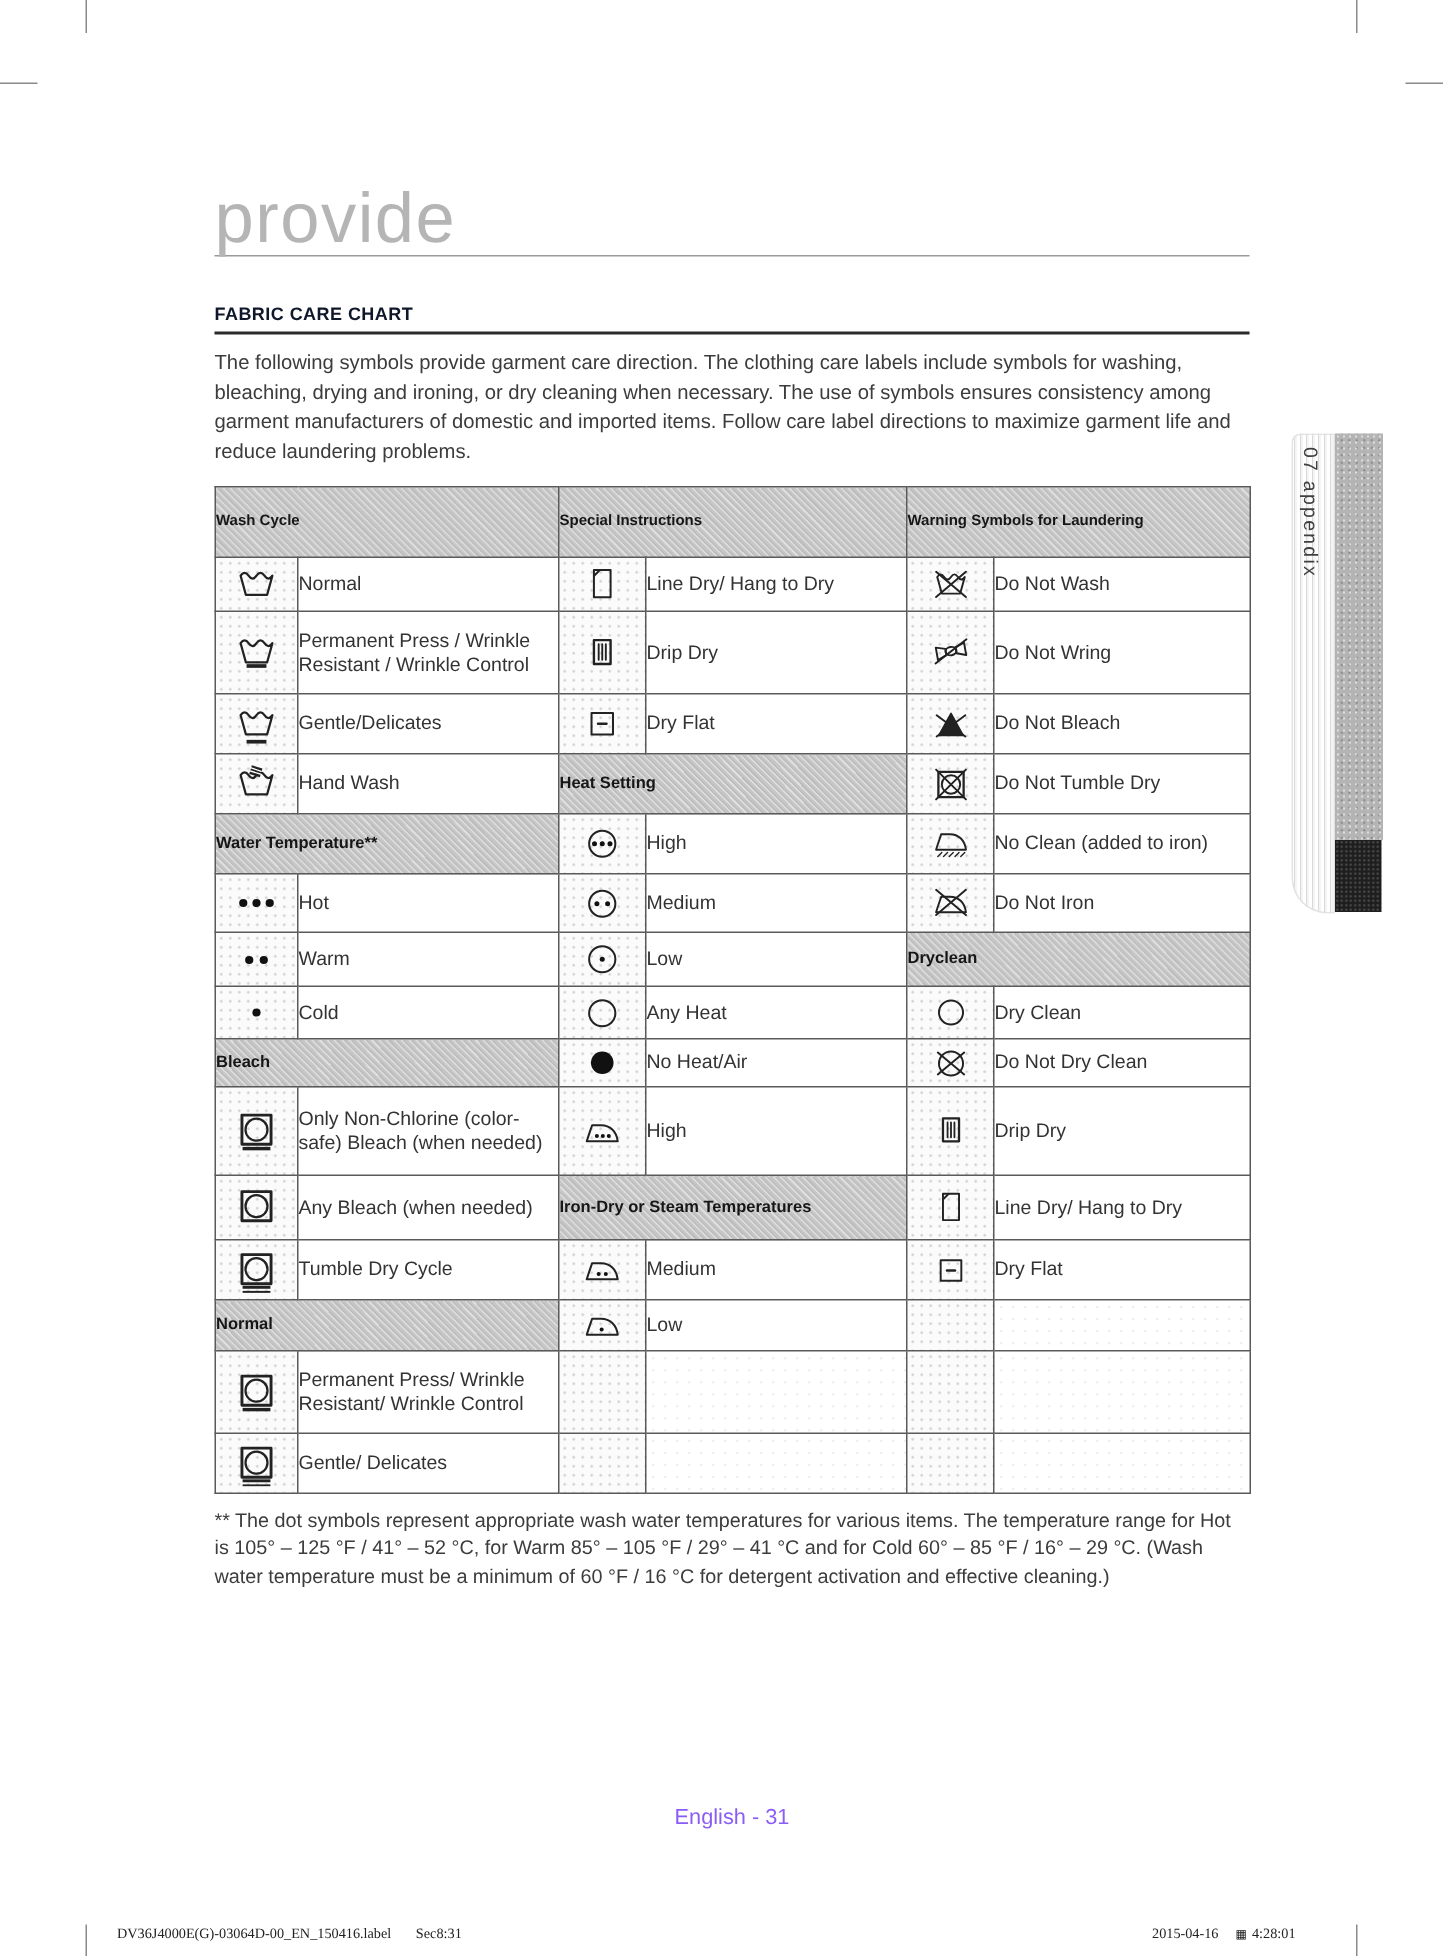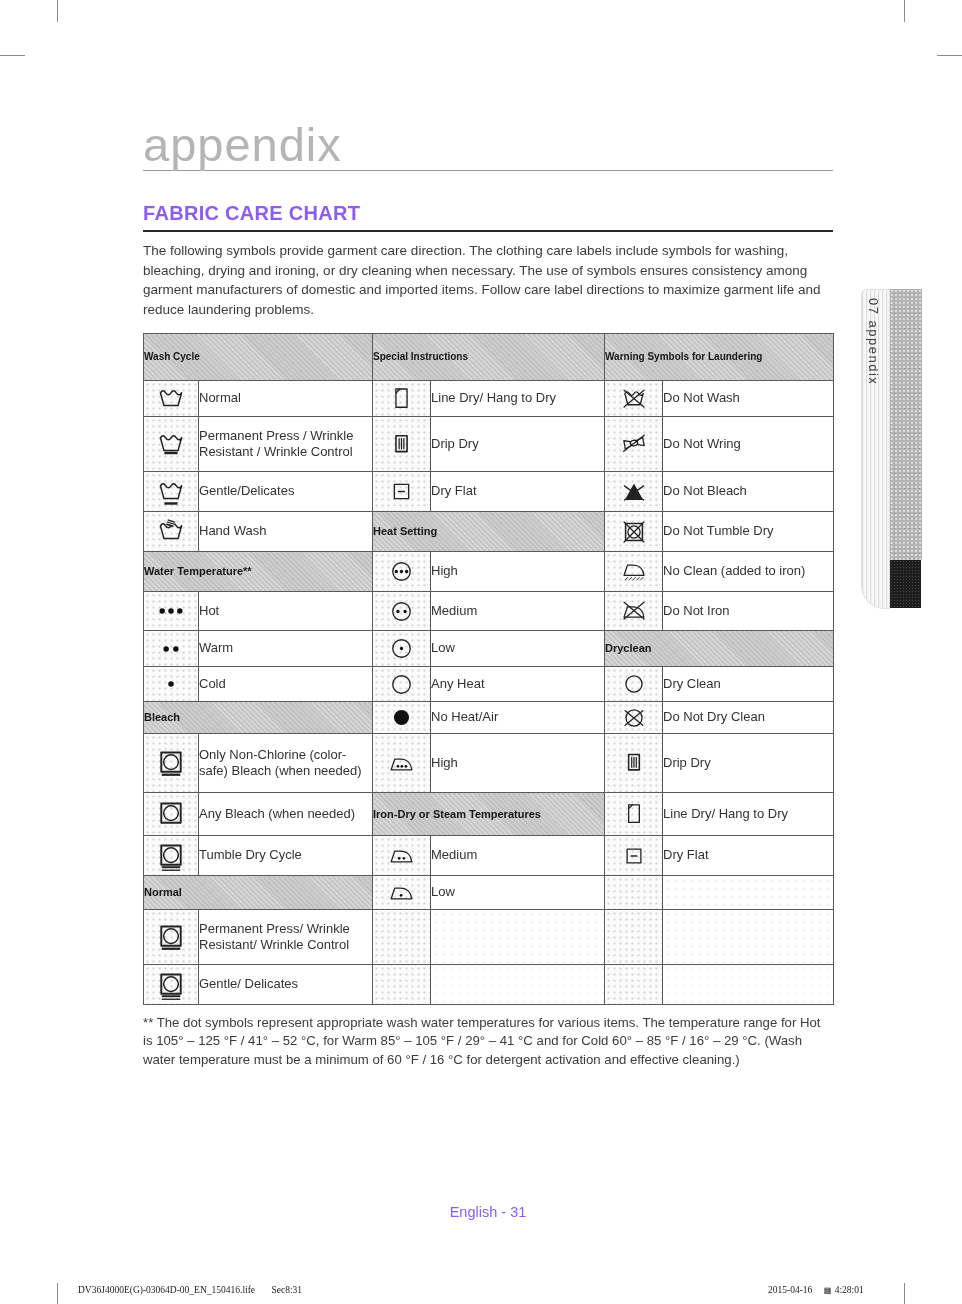--- a/index.html
+++ b/index.html
@@ -5,21 +5,21 @@
   html,body{margin:0;padding:0;}
   body{width:962px;height:1304px;background:#ffffff;position:relative;overflow:hidden;
        font-family:"Liberation Sans",sans-serif;color:#333;}
   .content{position:absolute;left:143px;top:0;width:690px;}
   
   .title-row{margin-top:120px;border-bottom:1px solid #9a9a9a;}
   .big-title{font-size:47px;font-weight:400;color:#b5b5b5;margin:0;line-height:1.05;
              letter-spacing:1px;padding-bottom:1px;}
   
   .section-head{margin-top:31px;border-bottom:2px solid #2a2a2a;padding-bottom:5px;}
-  .section-head h2{margin:0;font-size:20px;font-weight:bold;color:#8b5cf6;letter-spacing:.3px;}
+  .section-head h2{margin:0;font-size:12px;font-weight:bold;color:#0f172a;letter-spacing:.3px;}
   .intro{margin-top:9px;font-size:13.5px;line-height:1.45;color:#3c3c3c;}
   
   table.care{border-collapse:collapse;width:690px;margin-top:12px;table-layout:fixed;}
   table.care td,table.care th{border:1px solid #5a5a5a;vertical-align:middle;padding:2px 0;}
   table.care{border:1.5px solid #4a4a4a;}
   th.main-h{height:42px;text-align:left;font-size:10px;color:#161616;padding:3px 8px;line-height:1.2;
     background-color:#c6c6c6;
     background-image:repeating-linear-gradient(45deg,rgba(255,255,255,.45) 0 1px,rgba(0,0,0,.05) 1px 2px,transparent 2px 3.5px);}
   td.subheader-cell{font-size:11px;font-weight:bold;color:#161616;padding:3px 8px;line-height:1.2;
     background-color:#c6c6c6;
@@ -66,21 +66,21 @@
 
 <div class="crop" style="left:57px;top:0;width:1px;height:22px;"></div>
 <div class="crop" style="left:0;top:55px;width:25px;height:1px;"></div>
 <div class="crop" style="left:904px;top:0;width:1px;height:22px;"></div>
 <div class="crop" style="left:937px;top:55px;width:25px;height:1px;"></div>
 <div class="crop" style="left:57px;top:1283px;width:1px;height:21px;"></div>
 <div class="crop" style="left:904px;top:1283px;width:1px;height:21px;"></div>
 
 <div class="content">
   <div class="title-row">
-    <h1 class="big-title">appendix</h1>
+    <h1 class="big-title">provide</h1>
   </div>
 
   <div class="section-head">
     <h2>FABRIC CARE CHART</h2>
   </div>
 
   <p class="intro">The following symbols provide garment care direction. The clothing care labels include symbols for washing, bleaching, drying and ironing, or dry cleaning when necessary. The use of symbols ensures consistency among garment manufacturers of domestic and imported items. Follow care label directions to maximize garment life and reduce laundering problems.</p>
 
   <table class="care">
     <colgroup>
@@ -341,21 +341,21 @@
 
 <div class="side-tab">
   <div class="tab-stripes"></div>
   <div class="tab-gray"></div>
   <div class="tab-black"></div>
   <div class="tab-label">07 appendix</div>
 </div>
 
 <div class="print-footer">
   <span class="pf-left">
-    <span>DV36J4000E(G)-03064D-00_EN_150416.life</span>
+    <span>DV36J4000E(G)-03064D-00_EN_150416.label</span>
     <span class="pf-sec">Sec8:31</span>
   </span>
   <span class="pf-right">
     <span>2015-04-16</span>
     <span class="pf-glyph">▦</span>
     <span>4:28:01</span>
   </span>
 </div>
 
 </body></html>

